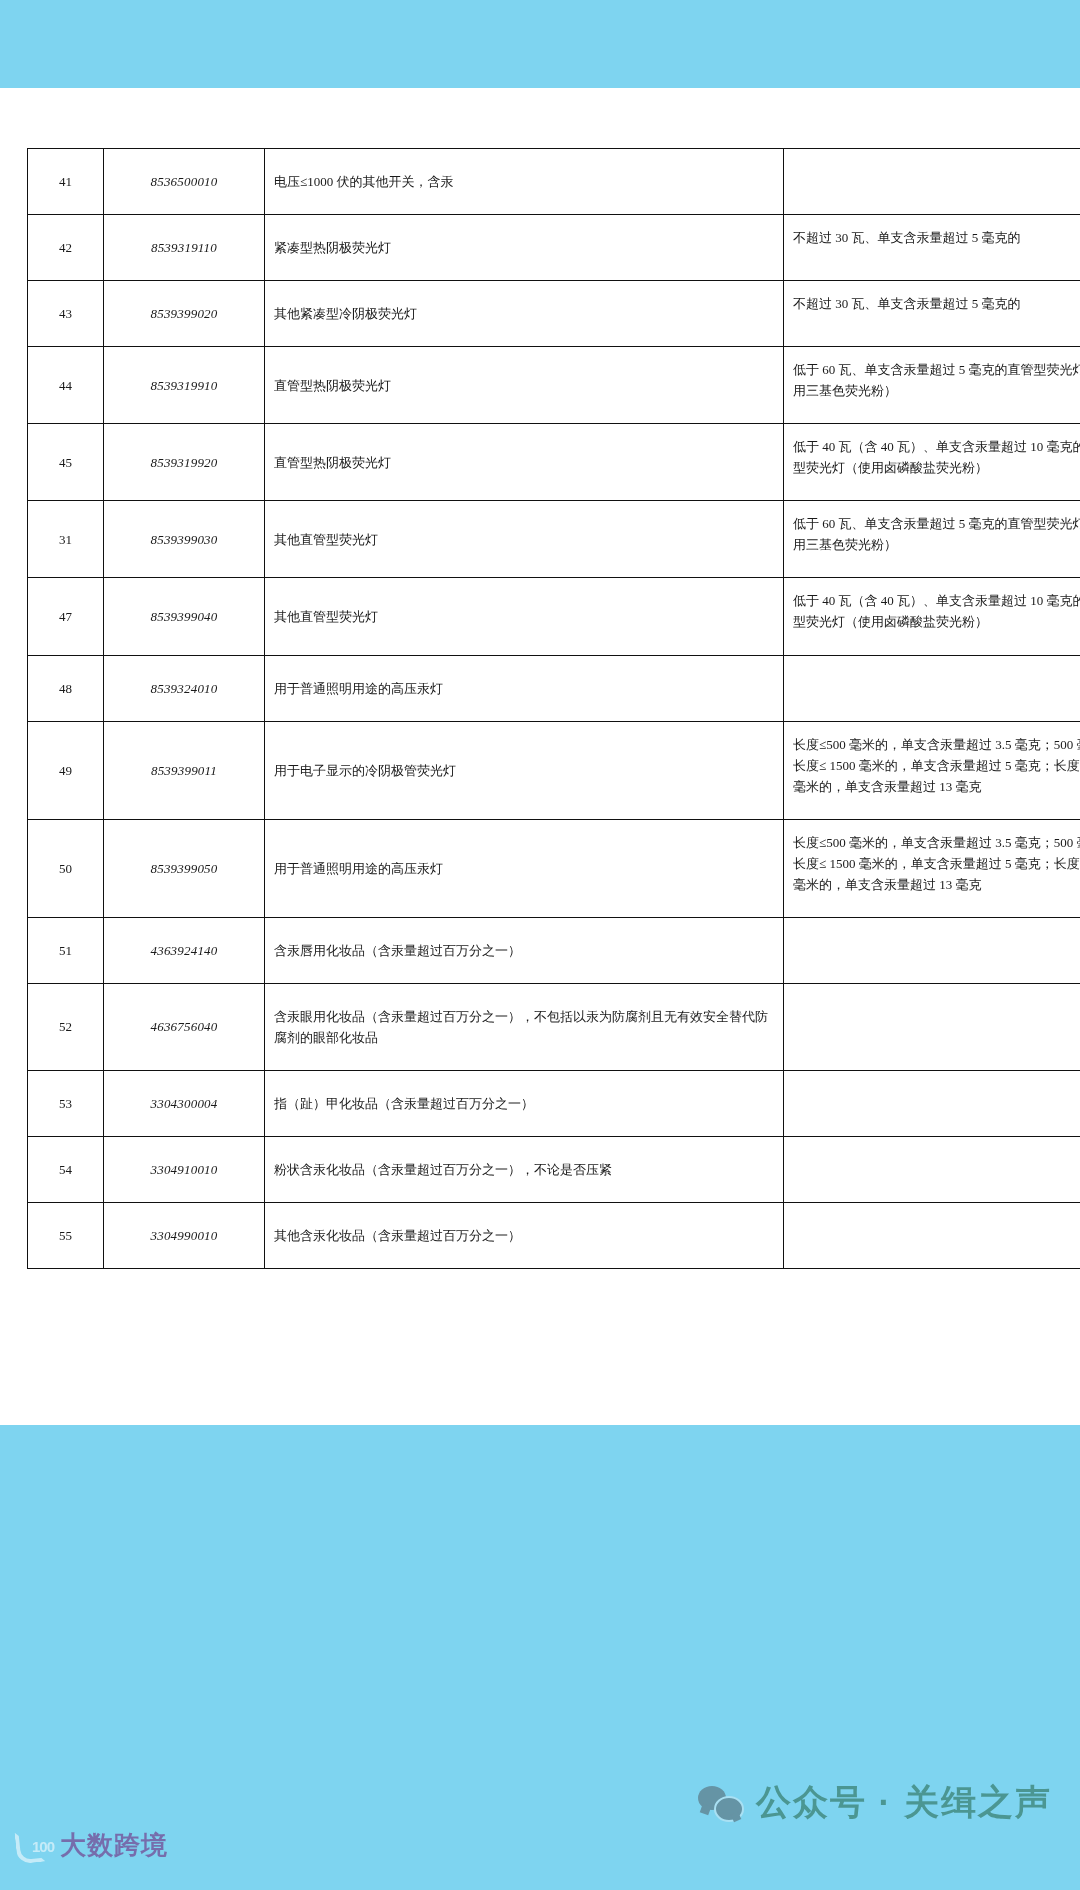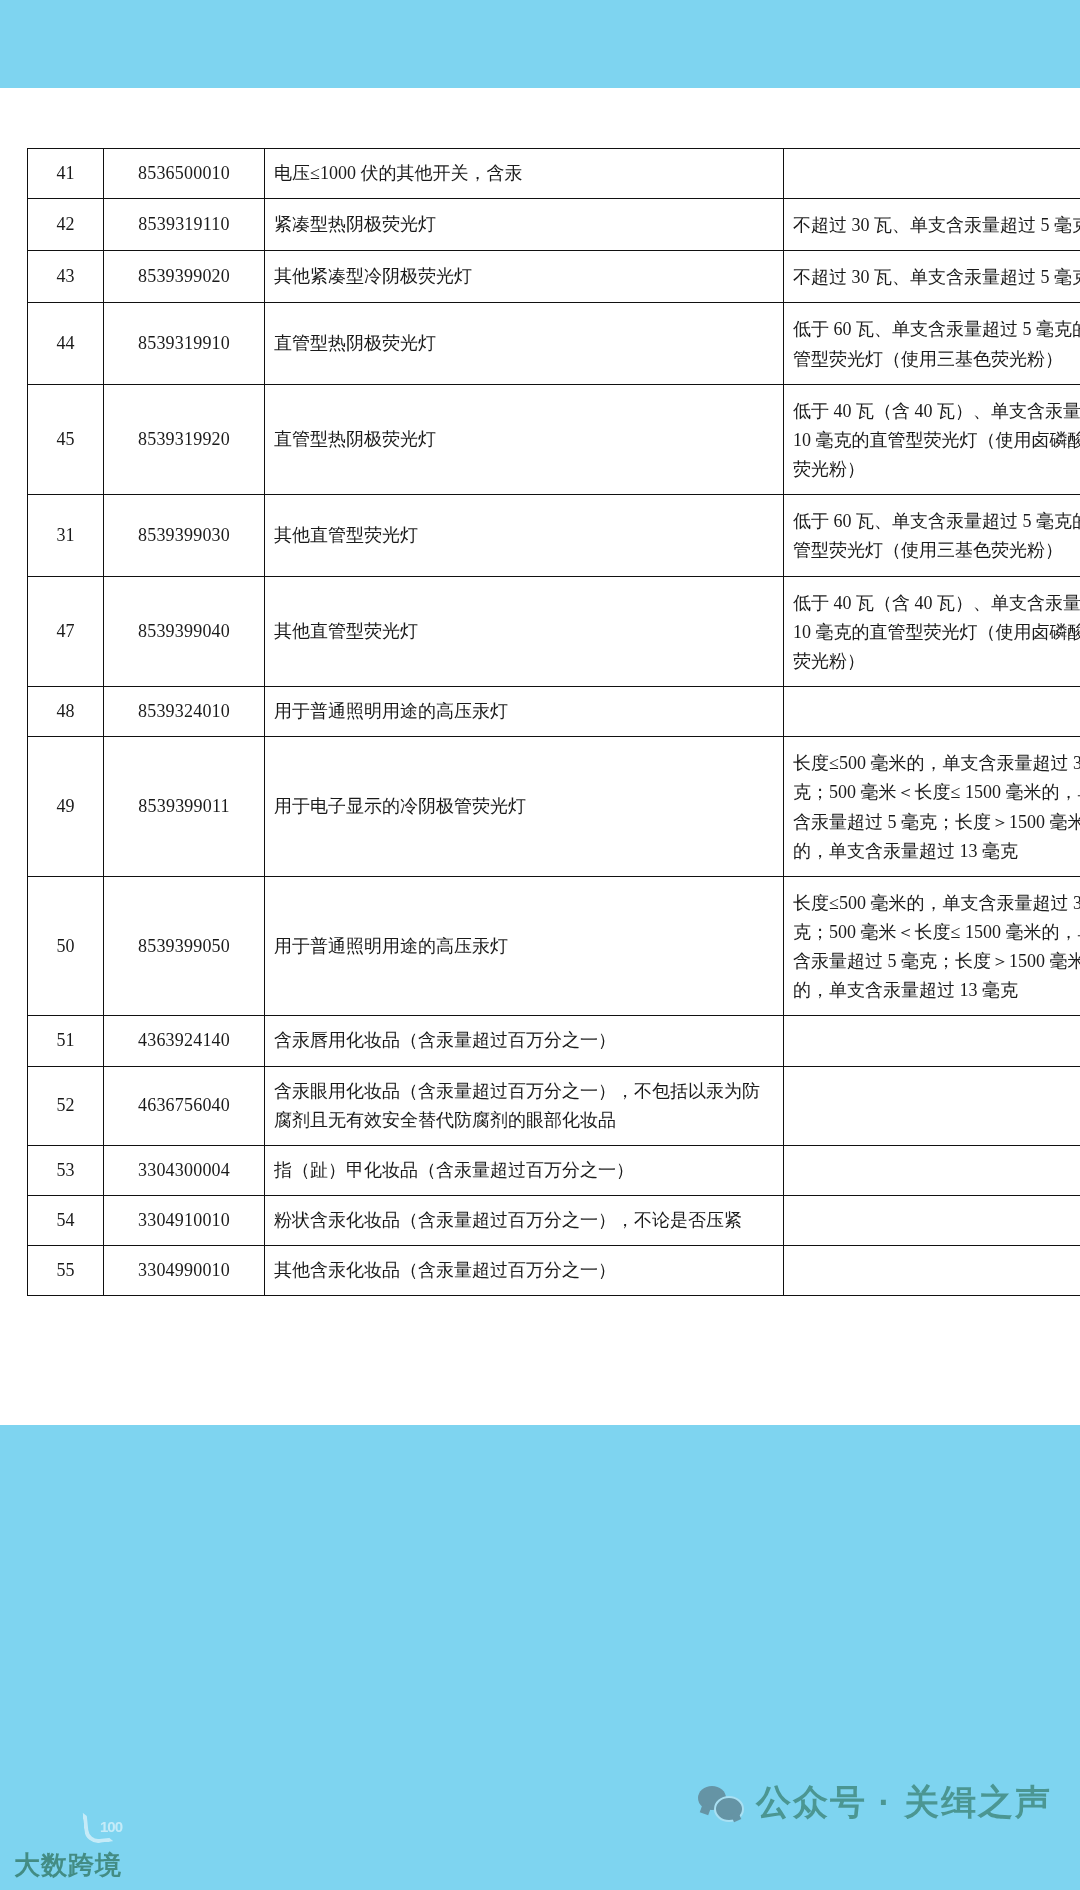--- a/index.html
+++ b/index.html
@@ -46,45 +46,43 @@
   .doc-table {
     position: absolute;
     left: 27px;
     top: 60px;
     width: 1026px;
     border-collapse: collapse;
     table-layout: fixed;
   }
   .doc-table td {
     border: 1.6px solid #111;
-    padding: 10px 9px;
+    padding: 22px 9px;
     vertical-align: middle;
-    font-size: 18px;
+    font-size: 13px;
     line-height: 1.62;
     color: #1a1a1a;
     background: #fff;
     word-break: break-all;
   }
   .col-no      { width: 57px;  text-align: center; font-size: 19px; }
-  .col-code    { width: 142px; text-align: center; font-size: 19px; letter-spacing: .2px;}
+  .col-code    { width: 142px; text-align: center; font-size: 19px; letter-spacing: .2px; font-style: italic;}
   .col-name    { width: 500px; text-align: left; }
   .col-limit   { width: 327px; text-align: left; }
   td.col-limit { vertical-align: top; padding-top: 12px; }
   td.empty { }
 
   
   .brand-daju {
     position: absolute;
     left: 14px;
-    bottom: 10px;
+    bottom: 26px;
     display: flex;
-    align-items: flex-end;
     gap: 6px;
     opacity: .55;
-    flex-direction: column;
   }
   .brand-daju .mark {
     position: relative;
     width: 40px;
     height: 34px;
     color: #ffffff;
     font-size: 27px;
     font-family: "Liberation Sans", sans-serif;
     line-height: 34px;
   }
@@ -105,21 +103,21 @@
     left: 18px;
     top: 0px;
     font-size: 15px;
     font-weight: bold;
     letter-spacing: -1px;
   }
   .brand-daju .txt {
     font-family: "Liberation Sans", sans-serif;
     font-size: 26px;
     font-weight: bold;
-    color: #14532d;
+    color: #701a75;
     letter-spacing: 1px;
     line-height: 30px;
   }
 
   .brand-wechat {
     position: absolute;
     right: 28px;
     bottom: 64px;
     display: flex;
     align-items: center;

